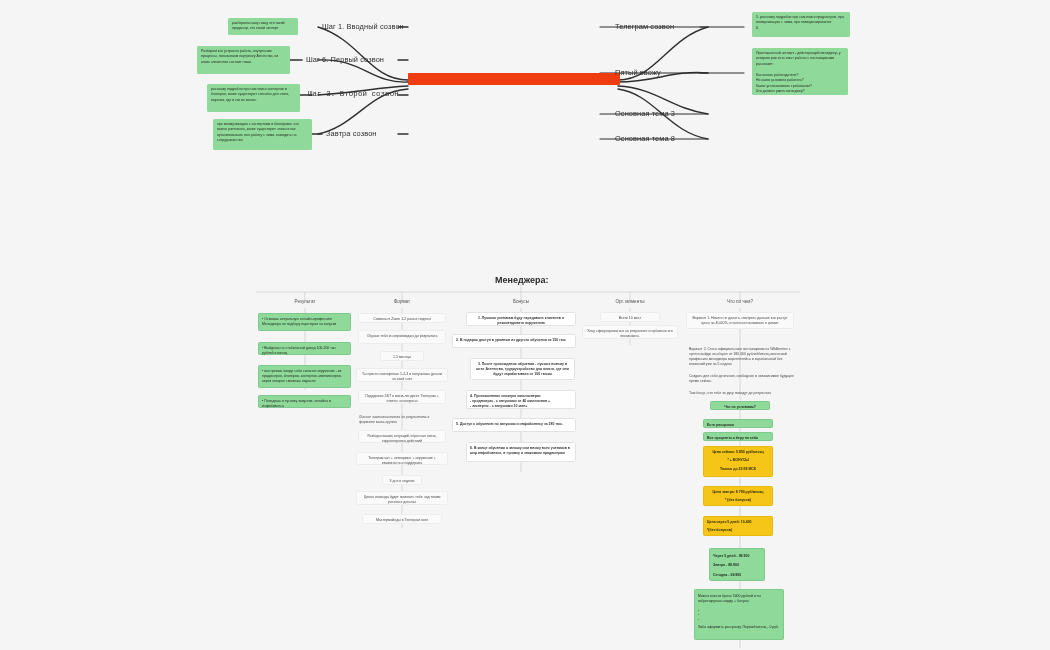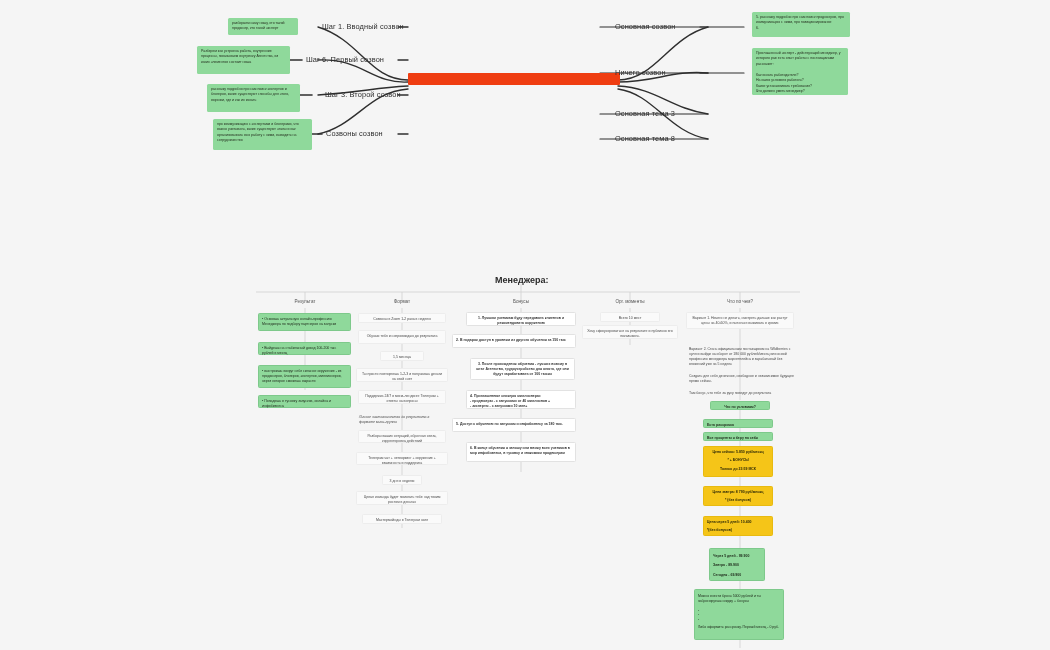--- a/index.html
+++ b/index.html
@@ -131,30 +131,30 @@
 
       <path d="M740,308 L740,400"></path>
       <path d="M740,404 L740,648"></path>
     </g>
   </svg>
 
   <div class="centerbar" style="left:408px;top:73px;width:212px;height:12px;"></div>
 
   <div class="node-label" style="left:322px;top:22px;">Шаг 1. Вводный созвон</div>
   <div class="node-label" style="left:306px;top:55px;">Шаг 6. Первый созвон</div>
-  <div class="node-label" style="left:325px;top:90px;">Шаг 3. Второй созвон</div>
-  <div class="node-label" style="left:326px;top:129px;">Созвоны созвон</div>
+  <div class="node-label" style="left:308px;top:90px;font-family:Liberation Mono, monospace;">Шаг 3. Второй созвон</div>
+  <div class="node-label" style="left:326px;top:129px;">Завтра созвон</div>
 
   <div class="note" style="left:228px;top:18px;width:70px;height:17px;">разбираем саму нишу, кто такой продюсер, кто такой эксперт</div>
   <div class="note" style="left:197px;top:46px;width:93px;height:28px;">Разберем как устроена работа, внутренние процессы, показываем внутрянку Агентства, из каких элементов состоит ниша</div>
   <div class="note" style="left:207px;top:84px;width:93px;height:28px;">расскажу подробно про сам поиск экспертов и блогеров, какие существуют способы для этого, воронки, где и как их искать</div>
   <div class="note" style="left:213px;top:119px;width:99px;height:31px;">про коммуникацию с экспертами и блогерами, что важно учитывать, какие существуют этапы и как организовывать всю работу с ними, выводить на сотрудничество</div>
 
-  <div class="node-label" style="left:615px;top:22px;">Основная созвон</div>
-  <div class="node-label" style="left:615px;top:68px;">Ничего созвон</div>
+  <div class="node-label" style="left:615px;top:22px;">Телеграм созвон</div>
+  <div class="node-label" style="left:615px;top:68px;">Пятый ввожу</div>
   <div class="node-label" style="left:615px;top:109px;">Основная тема 3</div>
   <div class="node-label" style="left:615px;top:134px;">Основная тема 8</div>
 
   <div class="note" style="left:752px;top:12px;width:98px;height:25px;white-space:pre-line;">5. расскажу подробно про сам поиск продюсеров, про коммуникацию с ними, про позиционирование
 6.</div>
   <div class="note" style="left:752px;top:48px;width:96px;height:47px;white-space:pre-line;">Приглашенный эксперт - действующий менеджер, у которого рав есть опыт работы с поставщиками расскажет:
 
 Как искать работодателя?
 На каких условиях работать?
 Какие устанавливать требования?

